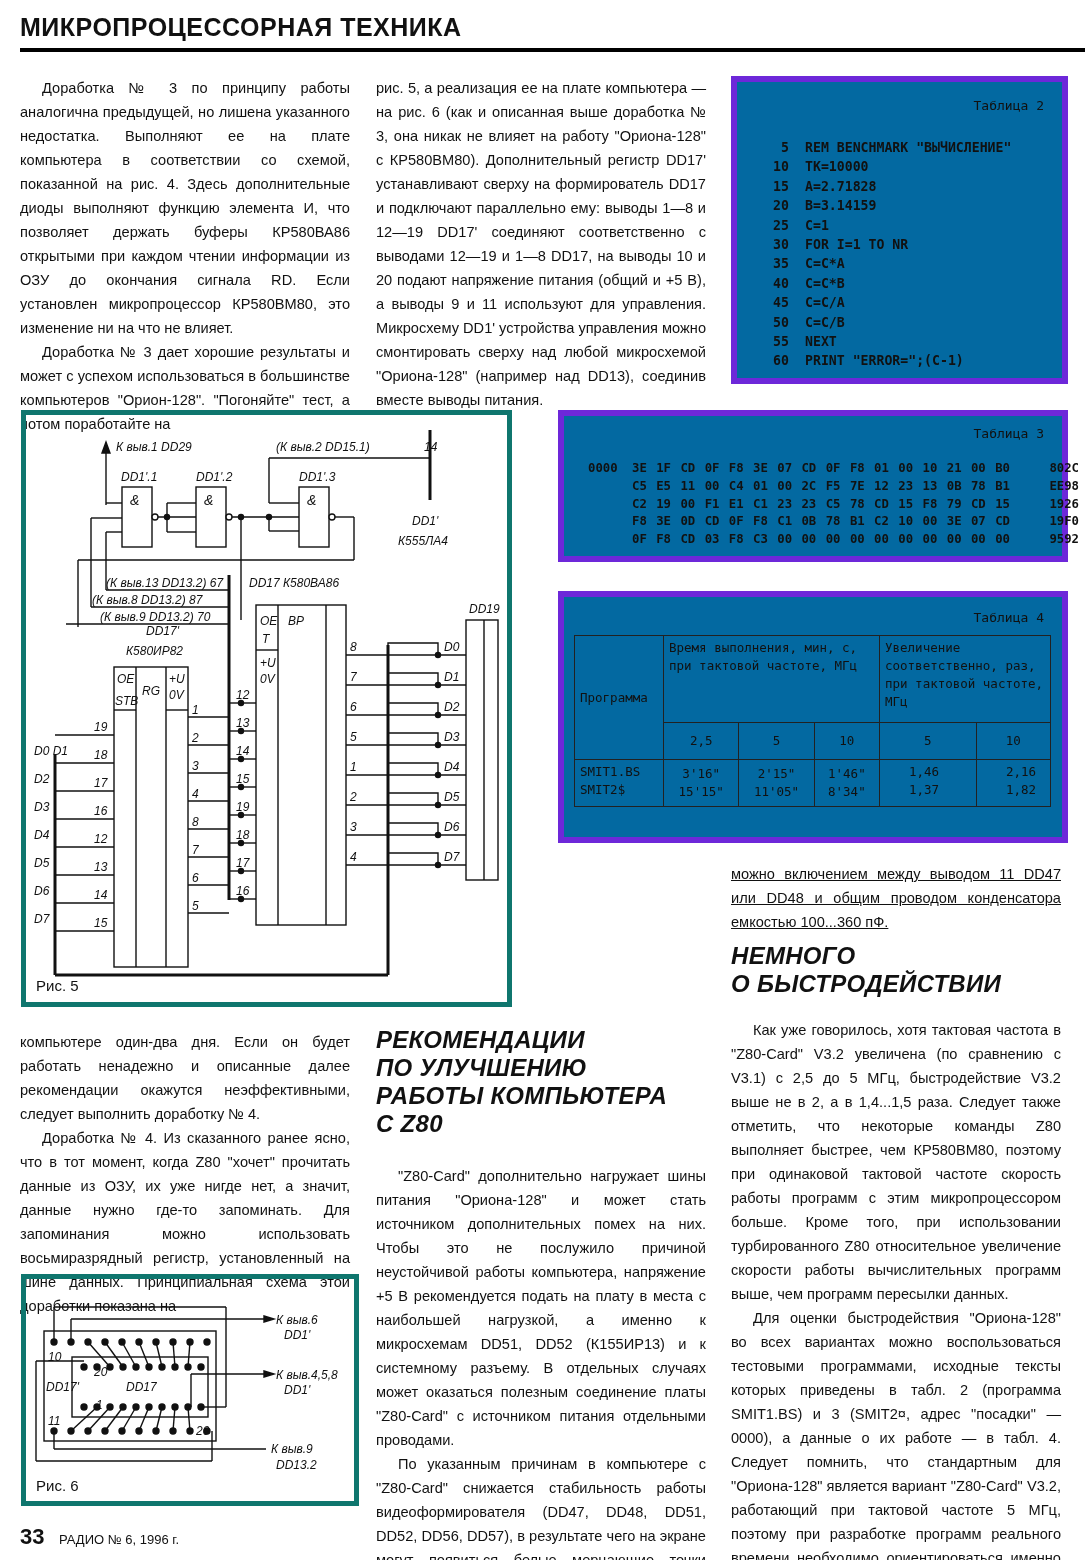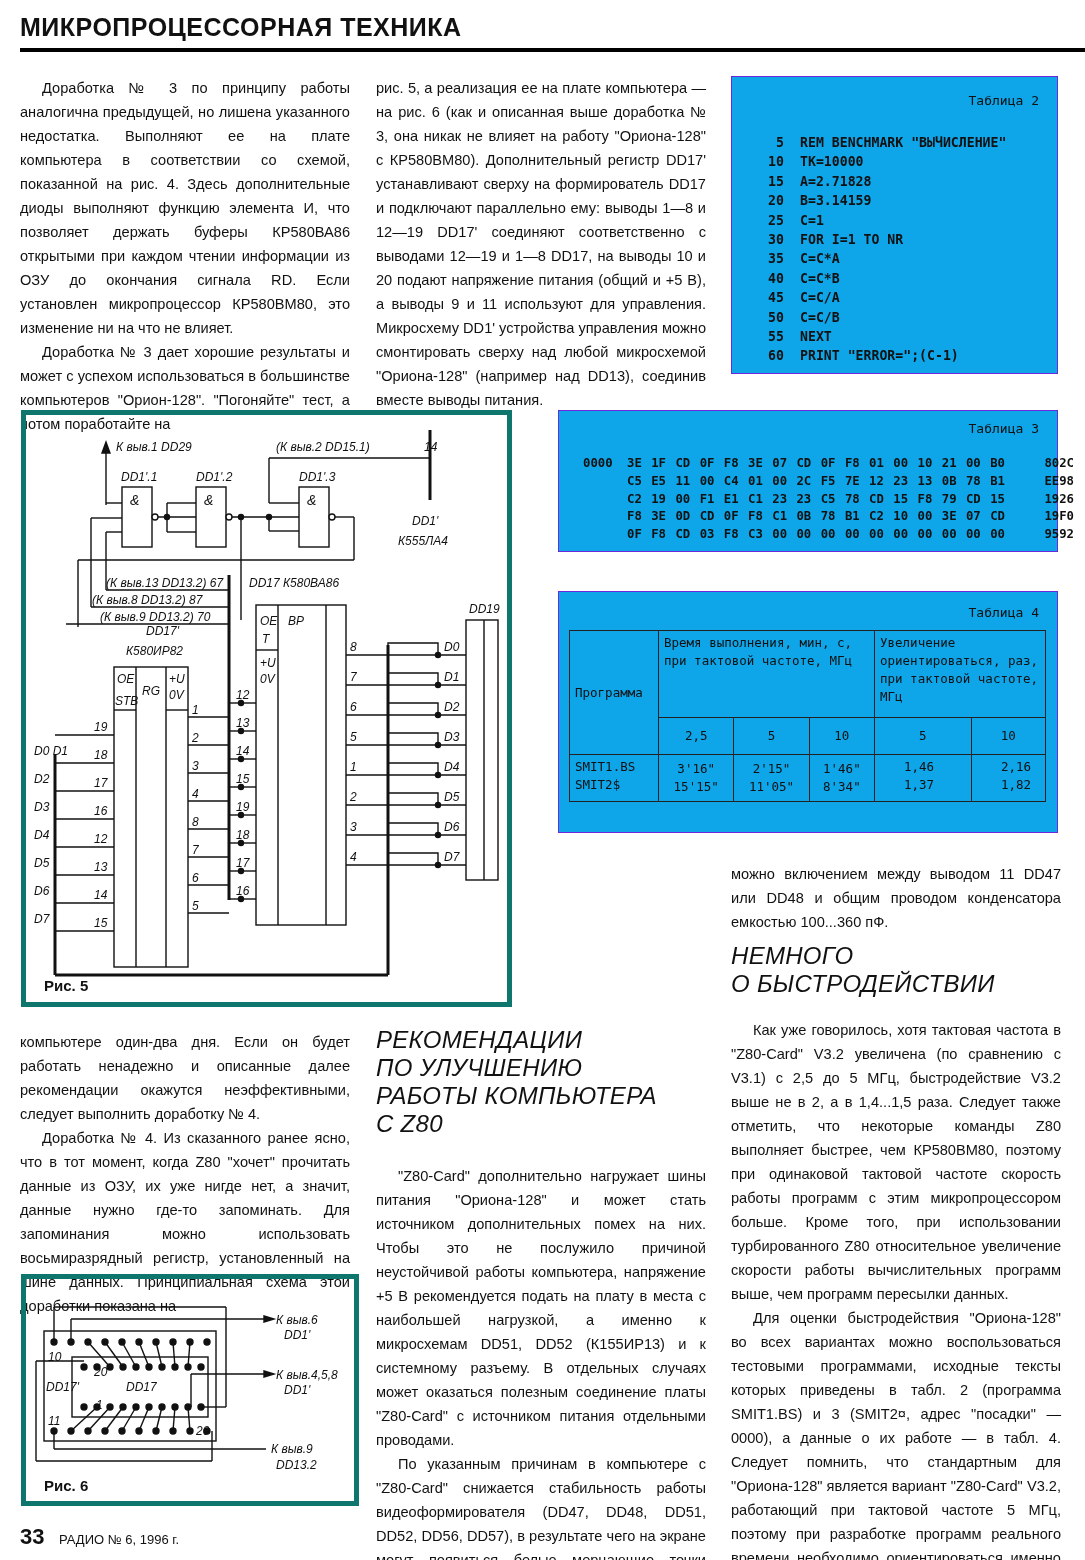--- a/index.html
+++ b/index.html
@@ -4,37 +4,37 @@
 <style>
   html, body { margin:0; padding:0; background:#fff; }
   body { width:1085px; height:1560px; position:relative; overflow:hidden; color:#111;
          font-family:"Liberation Sans", sans-serif; }
   .header { position:absolute; left:20px; top:12px; width:1065px; }
   .header h1 { margin:0; font-size:25px; font-weight:bold; letter-spacing:0.5px; line-height:30px; }
   .header .rule { height:4px; background:#000; margin-top:6px; }
   .col { position:absolute; font-size:14.6px; line-height:24px; text-align:justify; }
   .col p { margin:0; text-indent:22px; }
   .col p.cont { text-indent:0; }
-  .box { position:absolute; border:1px solid #6d28d9; background:#0ea5e9; }
+  .box { position:absolute; border:6px solid #6d28d9; background:#0369a1; }
   .mono { font-family:"DejaVu Sans Mono", monospace; font-weight:bold; }
   .tbl-title { position:absolute; right:18px; font-family:"DejaVu Sans Mono", monospace; font-size:13px; }
   .code { position:absolute; left:24px; top:56px; font-size:13.2px; line-height:19.4px; white-space:pre; }
   .code .ln { display:inline-block; width:28px; text-align:right; margin-right:16px; }
   .hex { position:absolute; left:24px; top:44px; font-size:12.3px; line-height:17.8px; }
   .hex .row { display:flex; }
   .hex .addr { width:44px; }
   .hex .bytes { width:395px; word-spacing:2px; }
   .hex .sum { width:52px; text-align:right; }
   table.t4 { position:absolute; left:10px; top:38px; border-collapse:collapse;
              font-family:"DejaVu Sans Mono", monospace; font-size:12.5px; }
   table.t4 td { border:1.5px solid #222; padding:3px 5px; vertical-align:top; line-height:18px; }
   table.t4 td.c { text-align:center; vertical-align:middle; }
   .fig { position:absolute; border:5px solid #0f766e; }
-  .fig-caption { position:absolute; font-weight:bold; font-size:15px;margin-left:8px; }
-  .heading { position:absolute; font-weight:normal; font-style:italic; font-size:24px; line-height:28px; letter-spacing:0.3px; }
+  .fig-caption { position:absolute; font-weight:normal; font-size:15px; }
+  .heading { position:absolute; font-weight:bold; font-style:italic; font-size:24px; line-height:28px; letter-spacing:0.3px; }
   .footer { position:absolute; left:20px; top:1524px; }
   .footer .pg { font-weight:bold; font-size:22px; }
   .footer .iss { font-size:13px; margin-left:10px; }
   svg text { font-family:"Liberation Sans", sans-serif; font-style:italic; font-size:12px; }
 </style>
 </head>
 <body>
 
 <div class="header">
   <h1>МИКРОПРОЦЕССОРНАЯ ТЕХНИКА</h1>
@@ -85,21 +85,21 @@
     </div>
 </div>
 
 <div class="box" style="left:558px; top:591px; width:498px; height:240px;">
   <div class="tbl-title" style="top:13px;">Таблица 4</div>
   <table class="t4">
     <tbody>
         <tr>
       <td rowspan="2" style="width:78px; vertical-align:middle;">Программа</td>
       <td colspan="3" style="width:205px; height:80px;">Время выполнения, мин, с, при тактовой частоте, МГц</td>
-      <td colspan="2" style="width:160px;">Увеличение ориентироваться, раз, при тактовой частоте, МГц</td>
+      <td colspan="2" style="width:160px;">Увеличение соответственно, раз, при тактовой частоте, МГц</td>
     </tr>
     <tr>
       <td class="c" style="height:30px;">2,5</td>
       <td class="c">5</td>
       <td class="c">10</td>
       <td class="c">5</td>
       <td class="c">10</td>
     </tr>
     <tr>
       <td style="height:40px;">
@@ -430,21 +430,21 @@
   <div>РЕКОМЕНДАЦИИ</div>
   <div>ПО УЛУЧШЕНИЮ</div>
   <div>РАБОТЫ КОМПЬЮТЕРА</div>
   <div>С Z80</div>
 </div>
 <div class="col" style="left:376px; top:1164px; width:330px;">
   <p>"Z80-Card" дополнительно нагружает шины питания "Ориона-128" и может стать источником дополнительных помех на них. Чтобы это не послужило причиной неустойчивой работы компьютера, напряжение +5 В рекомендуется подать на плату в места с наибольшей нагрузкой, а именно к микросхемам DD51, DD52 (К155ИР13) и к системному разъему. В отдельных случаях может оказаться полезным соединение платы "Z80-Card" с источником питания отдельными проводами.</p>
   <p>По указанным причинам в компьютере с "Z80-Card" снижается стабильность работы видеоформирователя (DD47, DD48, DD51, DD52, DD56, DD57), в результате чего на экране могут появиться белые мерцающие точки ("снег"). Устранить их</p>
 </div>
 
-<div class="col" style="left:731px; top:862px; width:330px;">
+<div class="col" style="left:731px; top:862px; width:330px;text-decoration:underline;">
   <p class="cont">можно включением между выводом 11 DD47 или DD48 и общим проводом конденсатора емкостью 100...360 пФ.</p>
 </div>
 <div class="heading" style="left:731px; top:942px;">
   <div>НЕМНОГО</div>
   <div>О БЫСТРОДЕЙСТВИИ</div>
 </div>
 <div class="col" style="left:731px; top:1018px; width:330px;">
   <p>Как уже говорилось, хотя тактовая частота в "Z80-Card" V3.2 увеличена (по сравнению с V3.1) с 2,5 до 5 МГц, быстродействие V3.2 выше не в 2, а в 1,4...1,5 раза. Следует также отметить, что некоторые команды Z80 выполняет быстрее, чем КР580ВМ80, поэтому при одинаковой тактовой частоте скорость работы программ с этим микропроцессором больше. Кроме того, при использовании турбированного Z80 относительное увеличение скорости работы вычислительных программ выше, чем программ пересылки данных.</p>
   <p>Для оценки быстродействия "Ориона-128" во всех вариантах можно воспользоваться тестовыми программами, исходные тексты которых приведены в табл. 2 (программа SMIT1.BS) и 3 (SMIT2¤, адрес "посадки" — 0000), а данные о их работе — в табл. 4. Следует помнить, что стандартным для "Ориона-128" является вариант "Z80-Card" V3.2, работающий при тактовой частоте 5 МГц, поэтому при разработке программ реального времени необходимо ориентироваться именно на него.</p>
 </div>

